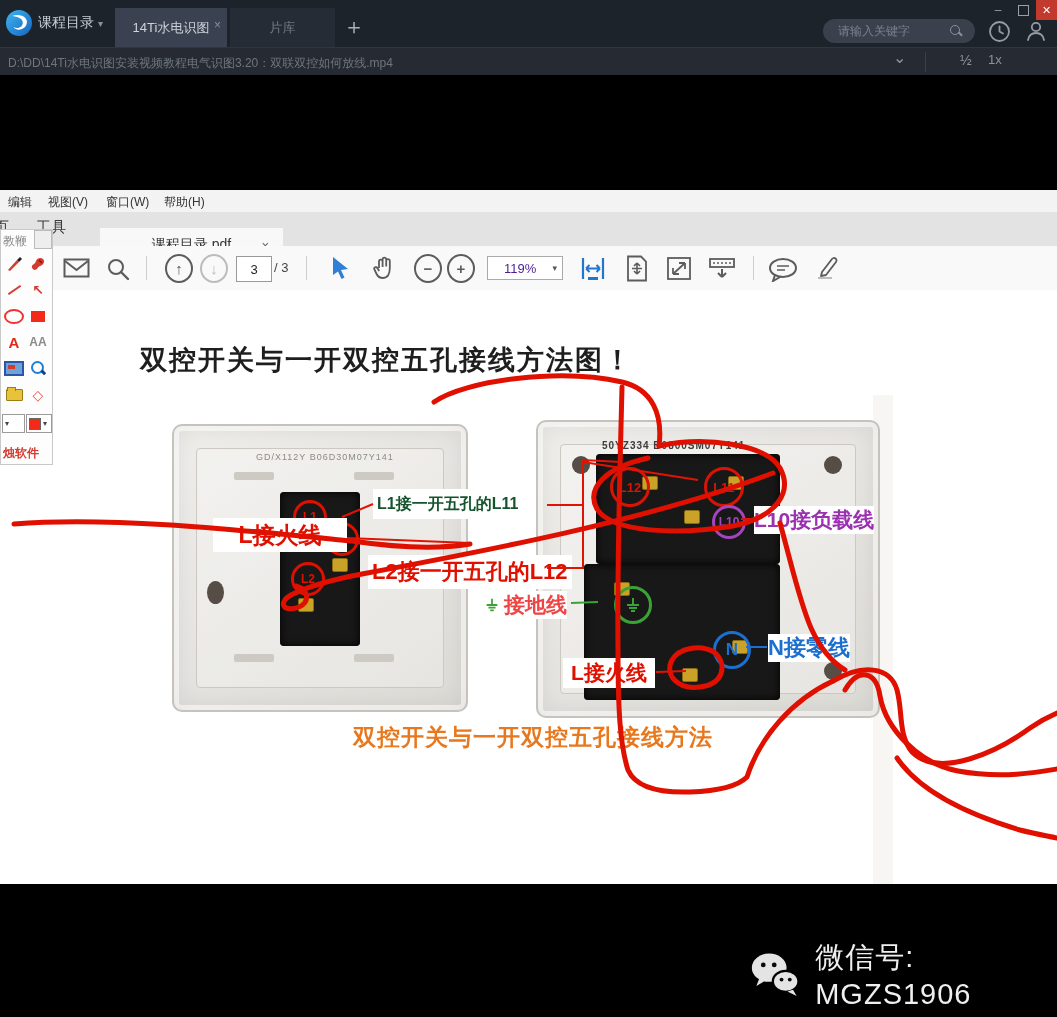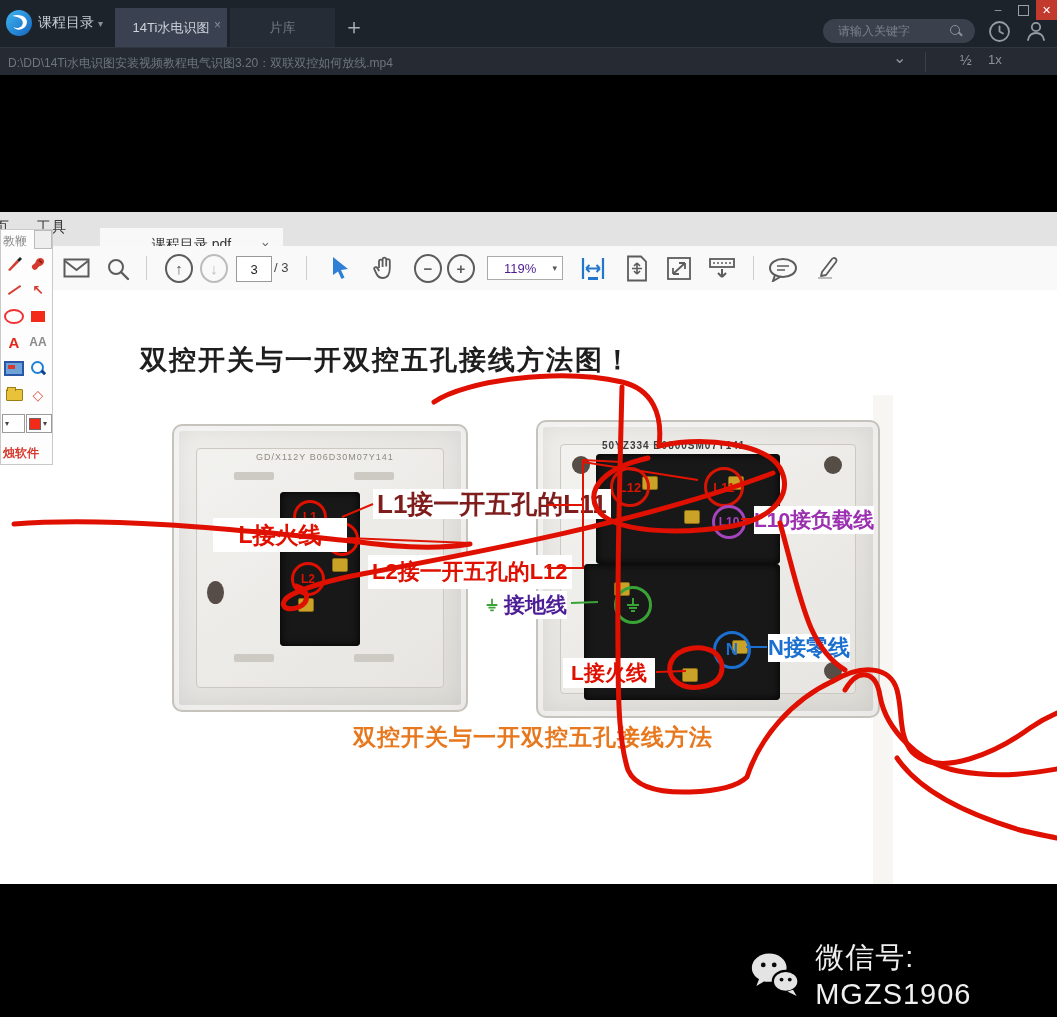--- a/index.html
+++ b/index.html
@@ -161,20 +161,26 @@
       <path d="M1,5 V15 H15 M5,1 H16 V12" fill="none" stroke="#8b929b" stroke-width="1.5"></path>
       <path d="M11,5 L5,11 M5,11 h4 M5,11 v-4" fill="none" stroke="#8b929b" stroke-width="1.5"></path>
     </svg>
     <svg class="abs" style="left:1040px;top:53px;" width="17" height="16" viewBox="0 0 17 16">
       <path d="M9,2 L14,7 M10,1 L15,6 M7,4 L12,9 L11,12 L4,5 Z M6,10 L1,15" fill="none" stroke="#8b929b" stroke-width="1.4"></path>
     </svg>
   </div>
 
   <div class="vid-top"></div>
 
+  <div class="menubar">
+    <span class="menu-item" style="left:8px;">编辑</span>
+    <span class="menu-item" style="left:48px;">视图(V)</span>
+    <span class="menu-item" style="left:106px;">窗口(W)</span>
+    <span class="menu-item" style="left:164px;">帮助(H)</span>
+  </div>
 
   <div class="ribbon">
     <span class="ribbon-tab" style="left:-6px;">页</span>
     <span class="ribbon-tab" style="left:36px;">工具</span>
     <div class="doctab">
       <span>课程目录.pdf</span>
       <span class="x">×</span>
     </div>
   </div>
 
@@ -302,24 +308,24 @@
     <div class="term" style="left:614px;top:296px;width:32px;height:32px;border:3px solid #3aa335;">
       <svg width="18" height="18" viewBox="0 0 18 18">
         <path d="M9,2 V9 M3,9 H15 M5,12 H13 M7,15 H11" stroke="#3aa335" stroke-width="2" fill="none"></path>
       </svg>
     </div>
     <div class="term" style="left:713px;top:341px;width:32px;height:32px;border:3px solid #1b6fd0;color:#1b6fd0;font-size:17px;">
         <span>N</span>
       </div>
 
     <div class="lblbox" style="left:213px;top:228px;width:134px;height:34px;color:#e01000;font-size:23px;">L接火线</div>
-    <div class="lblbox" style="left:373px;top:199px;height:30px;padding:0 4px;color:#7f1d1d;font-size:26px;text-align:center;">L1接一开五孔的L11</div>
+    <div class="lblbox" style="left:373px;top:199px;height:30px;padding:0 4px;color:#14532d;font-size:16px;text-align:center;">L1接一开五孔的L11</div>
     <div class="lblbox" style="left:368px;top:265px;height:34px;padding:0 4px;color:#e01000;font-size:22px;">L2接一开五孔的L12</div>
     <div class="lblbox" style="left:754px;top:216px;height:28px;color:#9b30b0;font-size:21px;">L10接负载线</div>
-    <div class="lblbox" style="left:484px;top:301px;height:28px;color:#4c1d95;font-size:21px;">
+    <div class="lblbox" style="left:484px;top:301px;height:28px;color:#ef4444;font-size:21px;">
       <svg width="16" height="16" viewBox="0 0 18 18" style="margin-right:4px;">
         <path d="M9,2 V9 M3,9 H15 M5,12 H13 M7,15 H11" stroke="#3aa335" stroke-width="2" fill="none"></path>
       </svg>
       <span>接地线</span>
     </div>
     <div class="lblbox" style="left:768px;top:344px;height:28px;color:#1b6fd0;font-size:22px;">N接零线</div>
     <div class="lblbox" style="left:563px;top:368px;width:92px;height:30px;color:#e01000;font-size:21px;">L接火线</div>
 
     <div class="caption">双控开关与一开双控五孔接线方法</div>
   </div>

